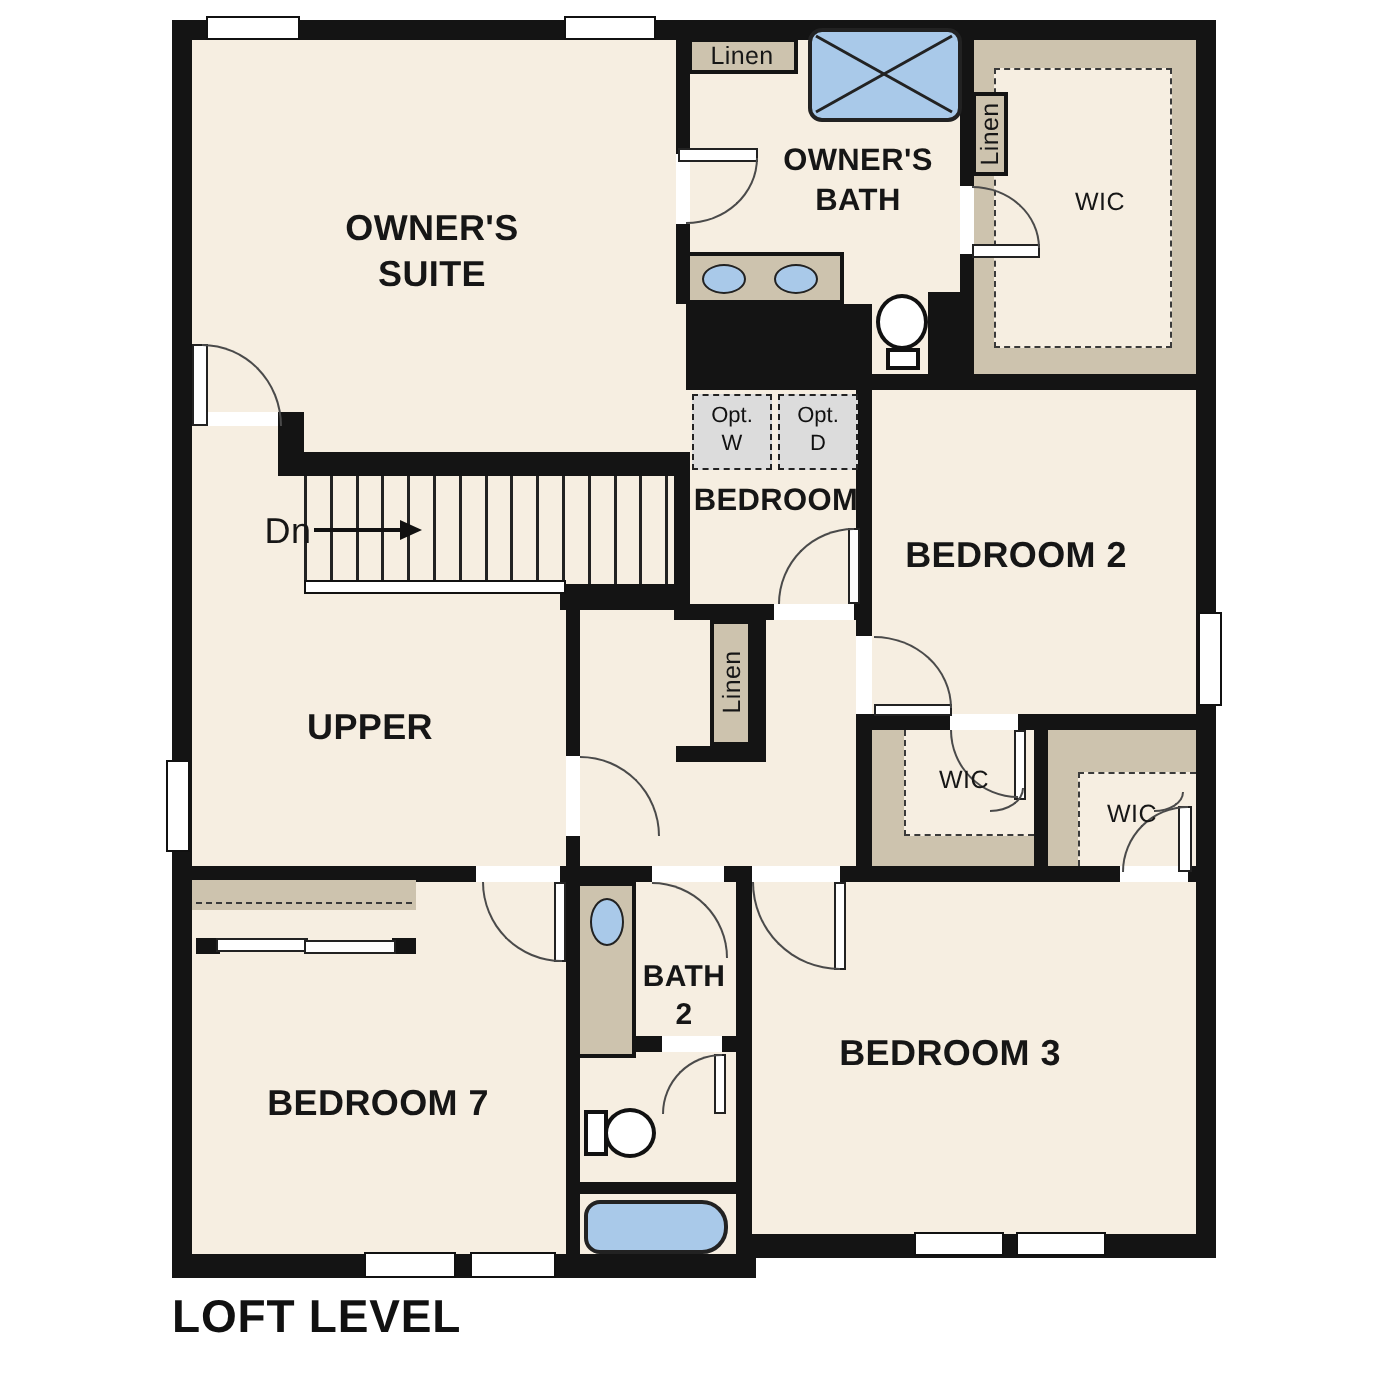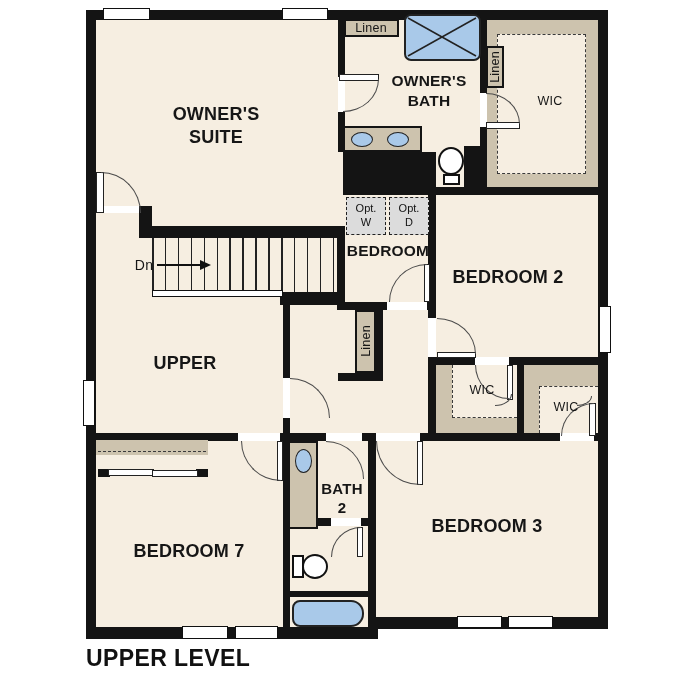--- a/index.html
+++ b/index.html
@@ -109,21 +109,21 @@
     <span>Opt.
 W</span>
   </div>
   <div class="optbox" style="left:389px;top:197px;width:40px;height:38px;">
     <span>Opt.
 D</span>
   </div>
 
   <div class="treads" style="left:152px;top:238px;width:193px;height:54px;"></div>
   <div class="rail" style="left:152px;top:290px;width:131px;height:7px;"></div>
-  <div class="lbl small" style="left:144px;top:266px;font-size:14px;">Dn</div>
+  <div class="lbl small" style="left:144px;top:266px;font-size:18px;">Dn</div>
   <div class="arrow-line" style="left:157px;top:264px;width:44px;height:2px;"></div>
   <div class="arrow-head" style="left:200px;top:260px;"></div>
 
   <div class="fixture-blue" style="left:404px;top:14px;width:77px;height:47px;border-width:2.5px;border-radius:7px;">
     <svg width="72" height="42" style="display:block">
       <line x1="2" y1="2" x2="70" y2="40" stroke="#222" stroke-width="1.5"></line>
       <line x1="70" y1="2" x2="2" y2="40" stroke="#222" stroke-width="1.5"></line>
     </svg>
   </div>
   <div class="tanb" style="left:343px;top:126px;width:79px;height:26px;"></div>
@@ -183,27 +183,27 @@
   <div class="leader" style="left:495px;top:394px;width:17px;height:12px;"></div>
   <div class="leader" style="left:577px;top:396px;width:15px;height:10px;"></div>
 
   <div class="lbl room" style="left:216px;top:126px;">OWNER'S
 SUITE</div>
   <div class="lbl med" style="left:429px;top:91px;">OWNER'S
 BATH</div>
   <div class="lbl room" style="left:185px;top:364px;">UPPER</div>
   <div class="lbl med" style="left:388px;top:251px;">BEDROOM</div>
   <div class="lbl room" style="left:508px;top:278px;">BEDROOM 2</div>
-  <div class="lbl room" style="left:487px;top:527px;">BEDROOM 3</div>
+  <div class="lbl room" style="left:475px;top:527px;">BEDROOM 3</div>
   <div class="lbl room" style="left:189px;top:552px;">BEDROOM 7</div>
   <div class="lbl med" style="left:342px;top:498px;font-size:15px;">BATH
 2</div>
 
   <div class="lbl small" style="left:371px;top:28px;">Linen</div>
   <div class="lbl small vert" style="left:495px;top:67px;">Linen</div>
   <div class="lbl small vert" style="left:366px;top:341px;">Linen</div>
   <div class="lbl small" style="left:550px;top:101px;">WIC</div>
   <div class="lbl small" style="left:482px;top:390px;">WIC</div>
   <div class="lbl small" style="left:566px;top:407px;">WIC</div>
 
-  <div class="title" style="left:86px;top:645px;">UPPER LEVEL</div>
+  <div class="title" style="left:86px;top:645px;">LOFT LEVEL</div>
 
 </div>
 
 </body></html>

